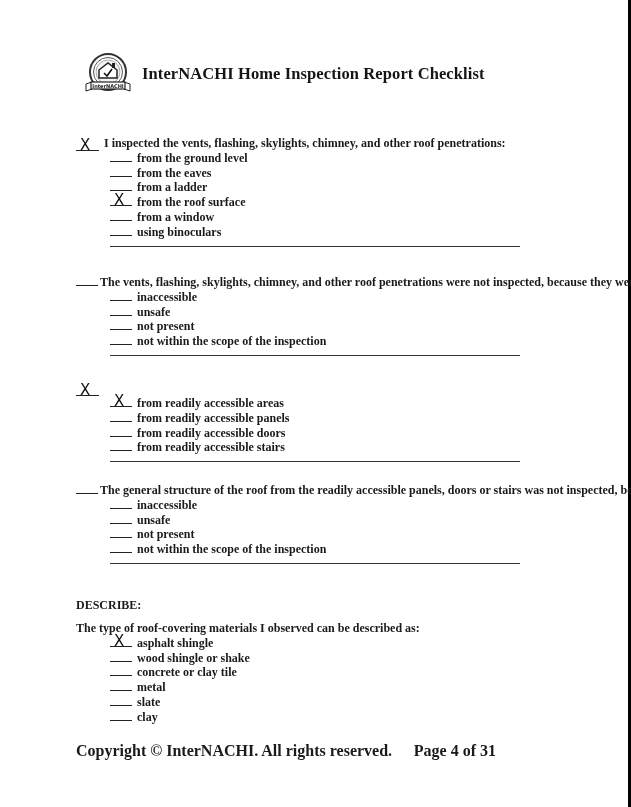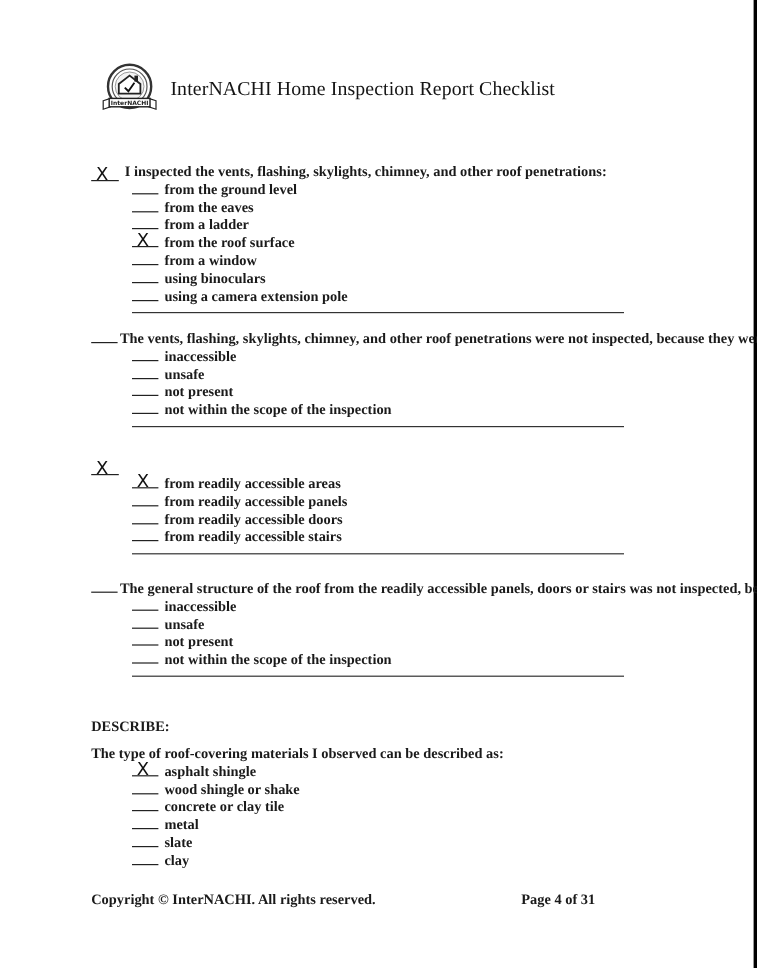--- a/index.html
+++ b/index.html
@@ -15,21 +15,21 @@
     .edge-strip {
       position: absolute; top: 0; right: 0; width: 3px; height: 807px;
       background: #000000;
     }
     .header {
       position: absolute; left: 82px; top: 52px; height: 44px;
       display: flex; align-items: center;
     }
     .logo { width: 52px; height: 46px; margin-right: 8px; }
     .title {
-      font-weight: normal; font-size: 16.5px; letter-spacing: 0.1px;
+      font-weight: bold; font-size: 16.5px; letter-spacing: 0.1px;
       color: #151515;
     }
     .block { position: absolute; left: 76px; font-size: 12px; line-height: 13.8px; font-weight: bold; }
     .block .row { position: relative; white-space: nowrap; }
     .lead { display: flex; align-items: flex-end; }
     .blank {
       display: inline-block; width: 22px; height: 11px; border-bottom: 1px solid #222;
       position: relative; margin-right: 5px; vertical-align: baseline;
     }
     .blank.wide { width: 23px; }
@@ -40,21 +40,21 @@
     }
     .sub { padding-left: 34px; }
     .sep {
       margin-left: 34px; margin-top: 6px; width: 410px; height: 0;
       border-top: 1.5px solid #333;
     }
     .para { white-space: normal; width: 490px; }
     .describe { position: absolute; left: 76px; top: 598px; font-weight: bold; font-size: 12px; font-family: Liberation Serif, serif; }
     .footer {
       position: absolute; top: 742px; left: 76px; width: 420px;
-      font-size: 12px; font-weight: bold; display: flex; justify-content: space-between;
+      font-size: 16px; font-weight: bold; display: flex; justify-content: space-between;
     }
   </style>
 </head>
 <body>
 
 <div class="edge-strip"></div>
 
 <div class="header">
   <svg class="logo" viewBox="0 0 52 46">
     <circle cx="26" cy="21" r="18" fill="#fff" stroke="#333" stroke-width="2"></circle>
@@ -77,21 +77,20 @@
         <span class="mark">X</span>
       </span>
     <span>I inspected the vents, flashing, skylights, chimney, and other roof penetrations:</span>
   </div>
   <div class="row sub"><span class="blank"><span class="mark"></span></span><span>from the ground level</span></div>
   <div class="row sub"><span class="blank"><span class="mark"></span></span><span>from the eaves</span></div>
   <div class="row sub"><span class="blank"><span class="mark"></span></span><span>from a ladder</span></div>
   <div class="row sub"><span class="blank"><span class="mark">X</span></span><span>from the roof surface</span></div>
   <div class="row sub"><span class="blank"><span class="mark"></span></span><span>from a window</span></div>
   <div class="row sub"><span class="blank"><span class="mark"></span></span><span>using binoculars</span></div>
-  <div class="row sub"><span class="blank"><span class="mark"></span></span><span>using a camera extension pole</span></div>
   <div class="sep"></div>
 </div>
 
 <div class="block" style="top:275px;">
   <div class="row para">
     <span class="blank" style="width:22px;margin-right:2px;"><span class="mark"></span></span><span>The vents, flashing, skylights, chimney, and other roof penetrations were not inspected, because they were:</span>
   </div>
   <div class="row sub"><span class="blank"><span class="mark"></span></span><span>inaccessible</span></div>
   <div class="row sub"><span class="blank"><span class="mark"></span></span><span>unsafe</span></div>
   <div class="row sub"><span class="blank"><span class="mark"></span></span><span>not present</span></div>

